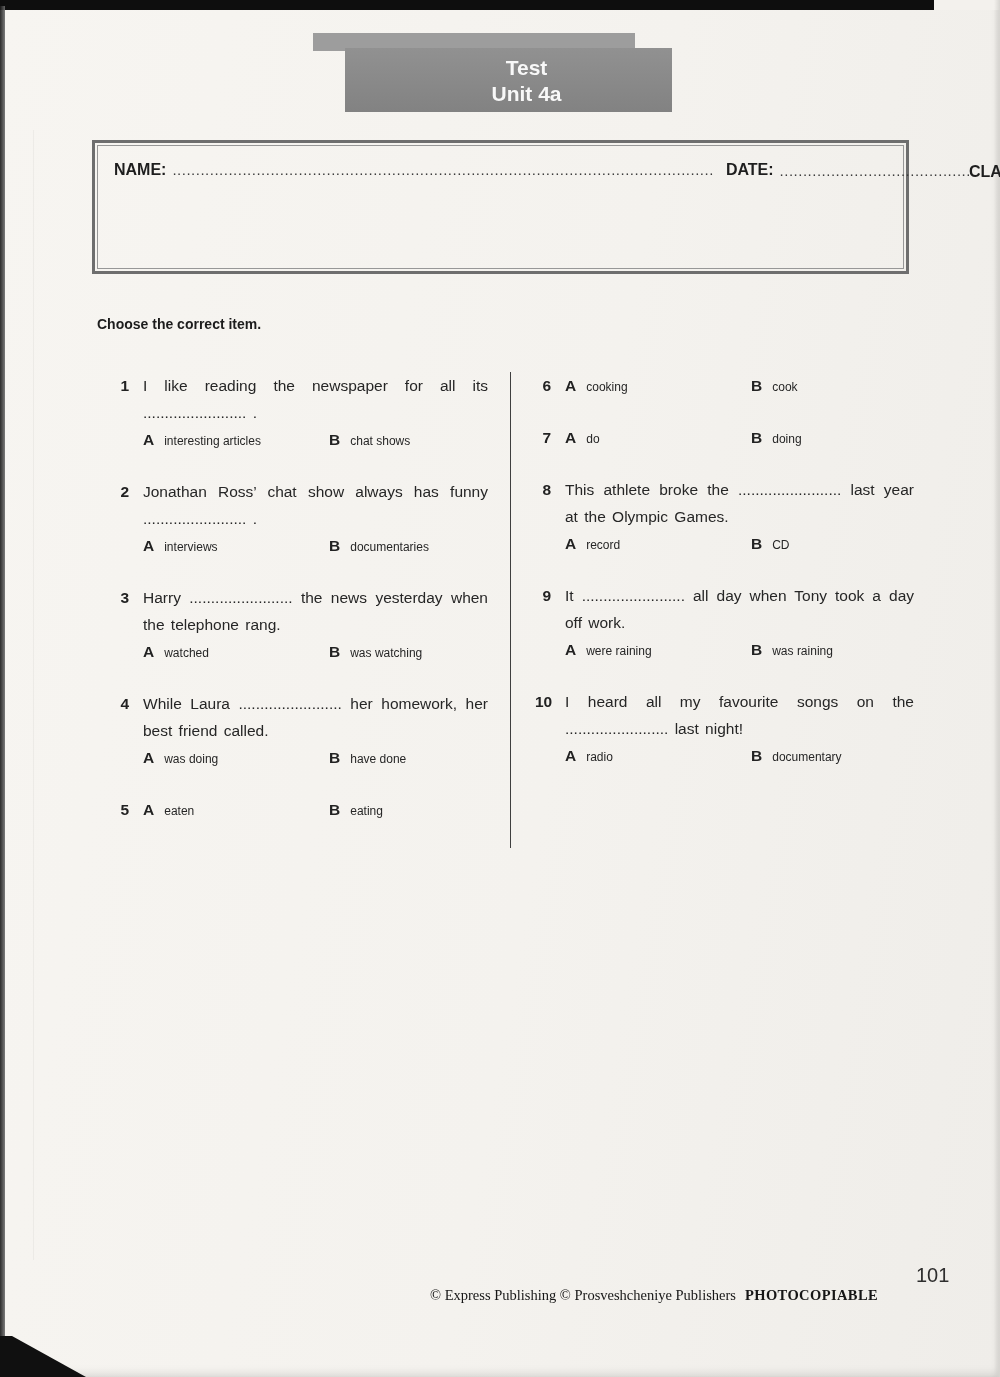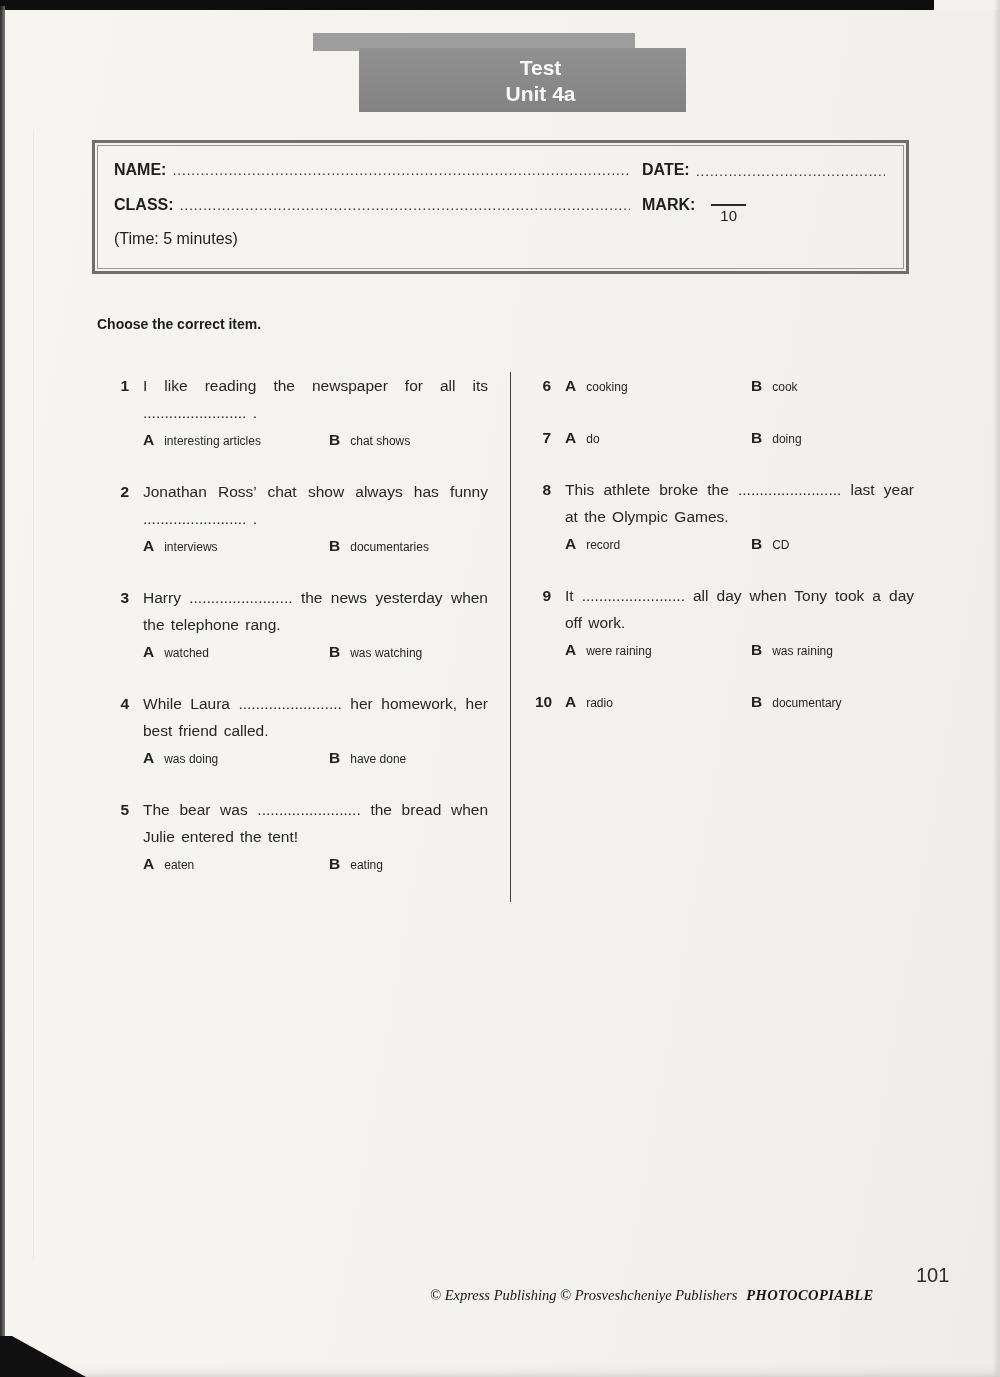--- a/index.html
+++ b/index.html
@@ -21,31 +21,31 @@
     background:linear-gradient(to right,#161616,#6e6e6e);opacity:.9;}
   .art-corner{position:absolute;left:0;top:1336px;width:86px;height:41px;background:#101010;
     clip-path:polygon(0 0,12px 0,86px 100%,0 100%);}
   .art-fold{position:absolute;left:33px;top:130px;width:1px;height:1130px;background:rgba(0,0,0,.04);}
   .art-right{position:absolute;right:0;top:0;width:6px;height:100%;
     background:linear-gradient(to left,#d7d5d1,rgba(215,213,209,0));}
   .art-header-strip{position:absolute;left:313px;top:33px;width:322px;height:18px;background:#9d9d9d;}
 
   
   .test-header{
-    position:absolute;left:359px;top:48px;width:327px;height:64px;
+    position:absolute;left:345px;top:48px;width:327px;height:64px;
     background:linear-gradient(#919191,#828282);
     color:#f8f8f8;text-align:center;font-weight:bold;font-size:21px;line-height:26px;
     padding-top:7px;box-sizing:border-box;padding-left:36px;
   }
 
   
   .info-box{position:absolute;left:92px;top:140px;width:817px;height:134px;
     border:3px solid #6e6e6e;box-sizing:border-box;background:transparent;}
   .info-inner{position:absolute;inset:2px;border:1px solid #979797;
-    padding:15px 18px 8px 16px;box-sizing:border-box;display:flex;flex-direction:column;}
+    padding:15px 18px 8px 16px;box-sizing:border-box;display:flex;flex-direction:row;}
   .info-row{display:flex;align-items:baseline;margin-bottom:15px;}
   .info-left{flex:1;display:flex;align-items:baseline;margin-right:12px;min-width:0;}
   .info-right{width:243px;flex-shrink:0;display:flex;align-items:flex-end;}
   .info-label{font-weight:700;font-size:16px;color:#1e1e1e;margin-right:6px;white-space:nowrap;}
   .info-dots{flex:1;overflow:hidden;white-space:nowrap;font-size:15px;color:#3c3c3c;letter-spacing:.5px;}
   .mark-frac{display:inline-block;margin-left:10px;text-align:center;transform:translateY(10px);}
   .mark-total{display:block;border-top:2px solid #2a2a2a;padding:1px 9px 0;font-size:15px;color:#1e1e1e;}
   .info-time{text-align:left;font-size:16px;color:#1e1e1e;padding-right:2px;margin-top:1px;}
 
   .instructions{position:absolute;left:97px;top:316px;font-weight:bold;font-size:14px;color:#1c1c1c;}
@@ -60,21 +60,21 @@
   .q-body{margin-left:14px;flex:1;min-width:0;}
   .q-text{font-size:15.5px;line-height:27px;text-align:justify;word-spacing:2px;color:#262626;}
   .q-options{display:flex;line-height:27px;}
   .q-opt{display:flex;align-items:baseline;}
   .q-opt-a{width:186px;flex-shrink:0;}
   .opt-letter{font-weight:bold;font-size:15.5px;margin-right:10px;color:#222;}
   .opt-text{font-size:12px;color:#262626;white-space:nowrap;}
 
   
   .footer{position:absolute;left:430px;top:1287px;white-space:nowrap;
-    font-family:"Liberation Serif","DejaVu Serif",serif;font-size:14.5px;color:#161616;font-style:italic;}
+    font-family:"Liberation Serif","DejaVu Serif",serif;font-size:14.5px;color:#161616;}
   .photocopiable{margin-left:9px;font-weight:600;letter-spacing:.4px;}
   .page-number{position:absolute;left:916px;top:1264px;font-size:20px;color:#2e2e2e;}
 </style>
 </head>
 <body>
 
 <div class="page">
 
   <div class="art-top"></div>
   <div class="art-top-right"></div>
@@ -186,21 +186,20 @@
                 <span class="opt-letter">B</span>
                 <span class="opt-text">have done</span>
               </span>
           </div>
         </div>
       </div>
 
       <div class="question">
         <span class="q-num">5</span>
         <div class="q-body">
-          <div class="q-text">The bear was ........................ the bread when Julie entered the tent!</div>
           <div class="q-options">
             <span class="q-opt q-opt-a">
                 <span class="opt-letter">A</span>
                 <span class="opt-text">eaten</span>
               </span>
             <span class="q-opt">
                 <span class="opt-letter">B</span>
                 <span class="opt-text">eating</span>
               </span>
           </div>
@@ -275,20 +274,21 @@
                 <span class="opt-letter">B</span>
                 <span class="opt-text">was raining</span>
               </span>
           </div>
         </div>
       </div>
 
       <div class="question">
         <span class="q-num">10</span>
         <div class="q-body">
+          <div class="q-text">I heard all my favourite songs on the ........................ last night!</div>
           <div class="q-options">
             <span class="q-opt q-opt-a">
                 <span class="opt-letter">A</span>
                 <span class="opt-text">radio</span>
               </span>
             <span class="q-opt">
                 <span class="opt-letter">B</span>
                 <span class="opt-text">documentary</span>
               </span>
           </div>

